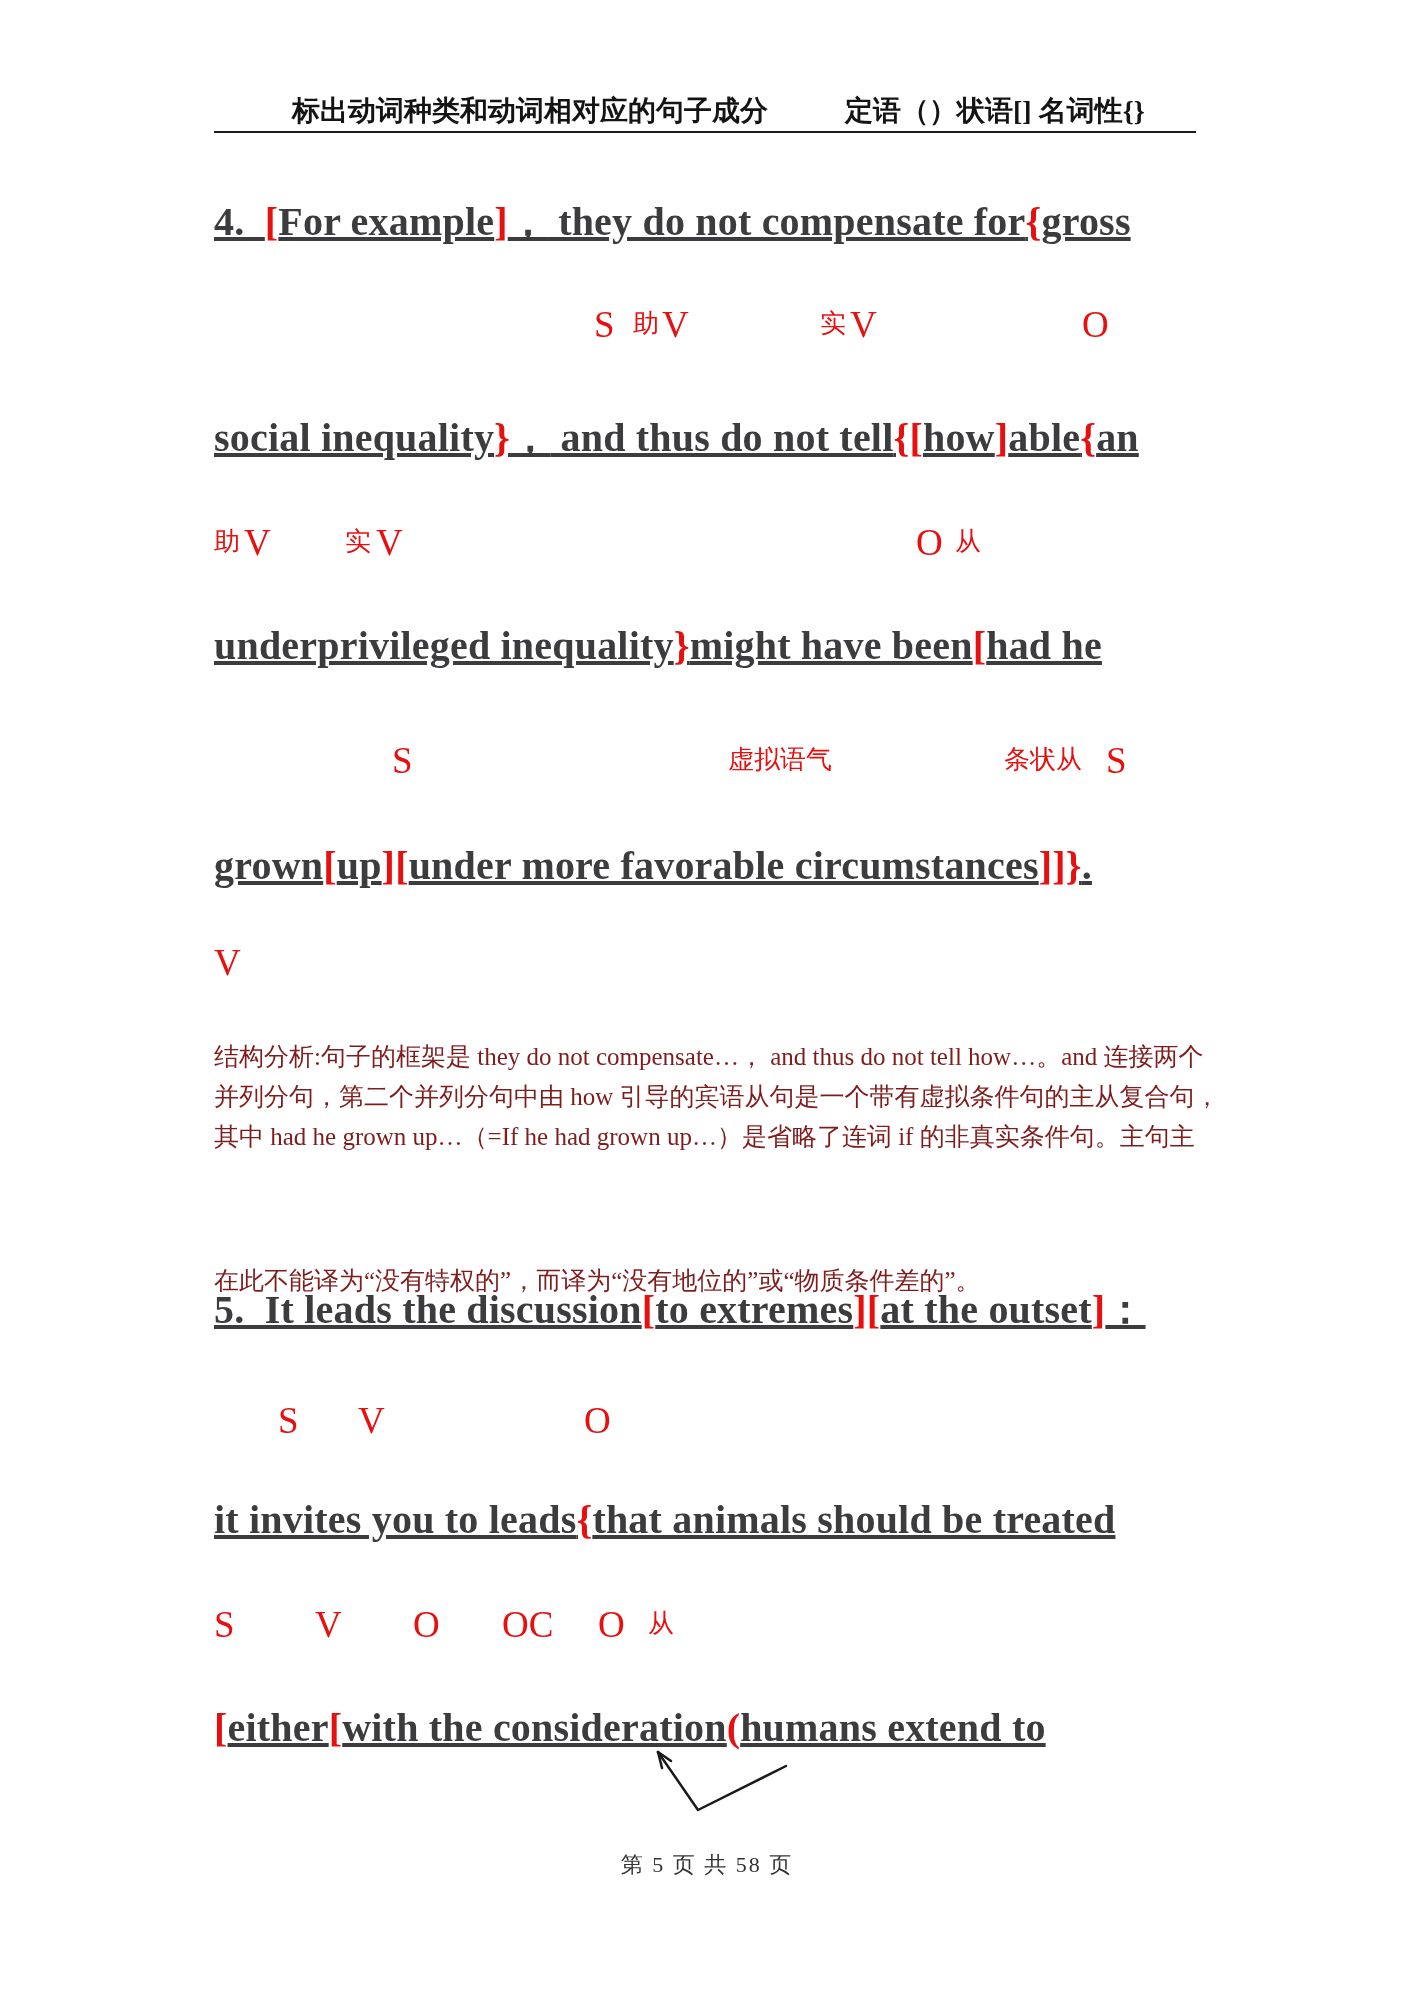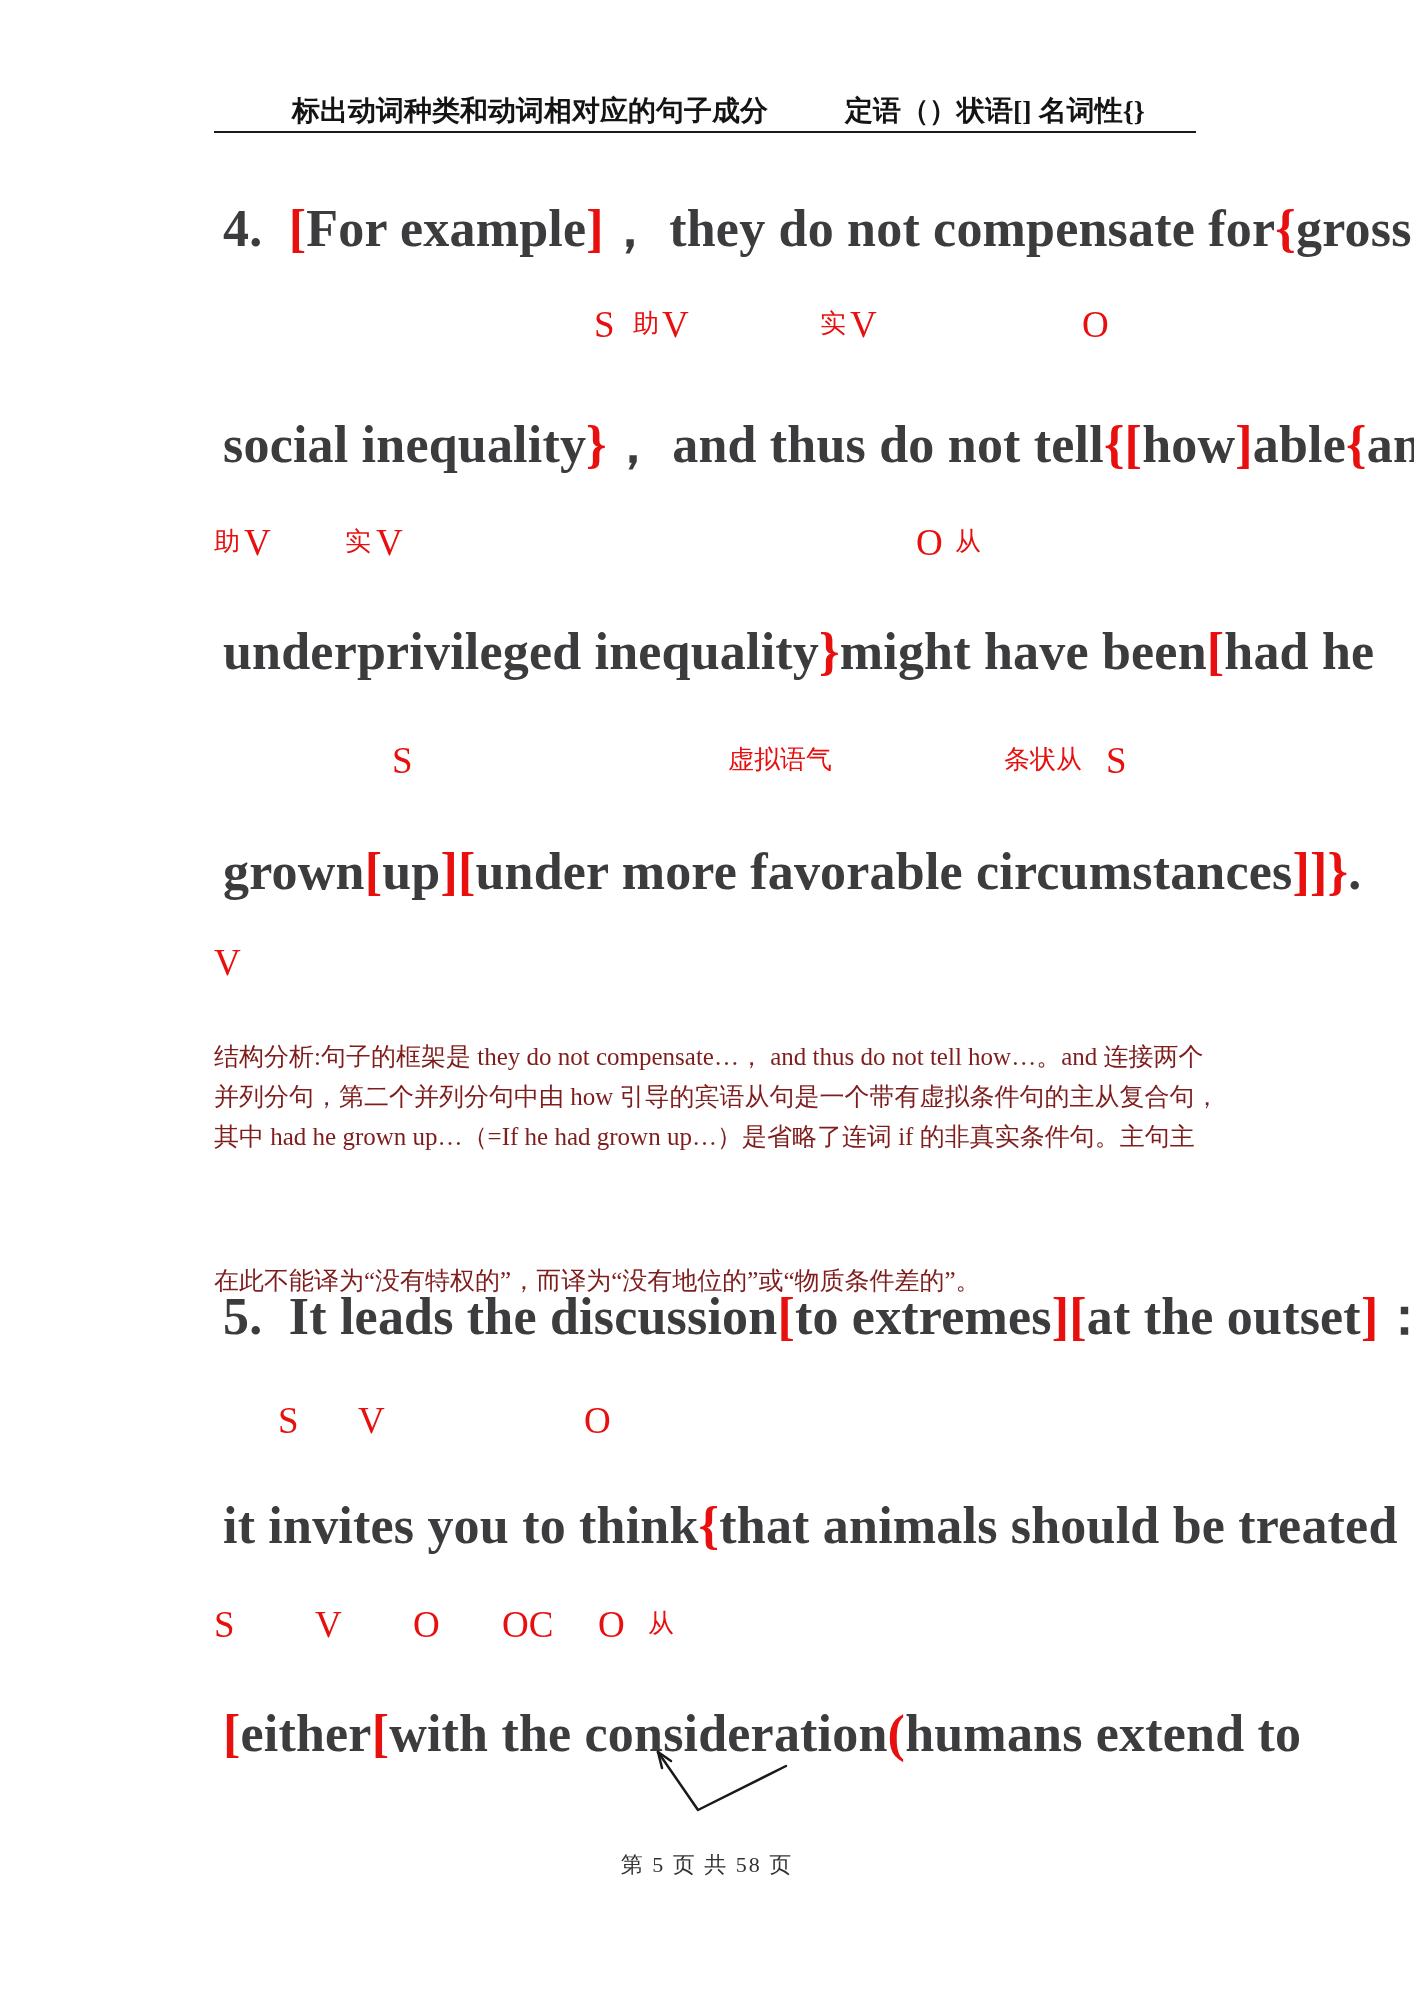--- a/index.html
+++ b/index.html
@@ -1,21 +1,21 @@
 <!DOCTYPE html>
 <html style="--red: #e8100f;"><head>
 <meta charset="utf-8">
 <style>
   html,body{margin:0;padding:0;background:#ffffff;}
   #page{position:relative;width:1414px;height:1999px;background:#ffffff;overflow:hidden;
         font-family:"Liberation Serif","DejaVu Serif",serif;}
   .hdr{position:absolute;top:92px;font-size:28px;font-weight:700;color:#141414;white-space:pre;}
   .rule{position:absolute;top:131px;left:214px;width:982px;height:2px;background:#1a1a1a;}
-  .segline{position:absolute;left:223px;font-size:52px;font-weight:700;color:#3c3c3e;
-           white-space:pre;letter-spacing:0.2px;}
+  .segline{position:absolute;left:214px;font-size:40px;font-weight:700;color:#3c3c3e;
+           white-space:pre;letter-spacing:0.2px;text-decoration:underline;}
   .segline .red{color:var(--red);}
   .annrow{position:absolute;left:0;width:1414px;height:50px;}
   .ann{position:absolute;bottom:0;color:var(--red);white-space:pre;}
   .ann-letter{font-size:37px;font-weight:400;bottom:0;}
   .ann-cjk{font-size:26px;bottom:5px;}
   .para-line{position:absolute;left:214px;font-size:25px;color:#7f1d1d;white-space:pre;}
   .footer{position:absolute;top:1850px;left:0;width:1414px;text-align:center;
           font-size:22px;color:#333;letter-spacing:2px;}
   .arrow-svg{position:absolute;left:610px;top:1736px;}
 </style>
@@ -71,21 +71,21 @@
   <div class="para-line" style="top:1264px">在此不能译为“没有特权的”，而译为“没有地位的”或“物质条件差的”。</div>
 
   <div class="segline" style="top:1282px"><span>5.  It leads the discussion</span><span class="red">[</span><span>to extremes</span><span class="red">]</span><span class="red">[</span><span>at the outset</span><span class="red">]</span><span>：</span></div>
 
   <div class="annrow" style="top:1392px">
     <span class="ann ann-letter" style="left:278px">S</span>
     <span class="ann ann-letter" style="left:358px">V</span>
     <span class="ann ann-letter" style="left:584px">O</span>
   </div>
 
-  <div class="segline" style="top:1496px"><span>it invites you to think</span><span class="red">{</span><span>that animals should be treated</span></div>
+  <div class="segline" style="top:1496px"><span>it invites you to leads</span><span class="red">{</span><span>that animals should be treated</span></div>
 
   <div class="annrow" style="top:1596px">
     <span class="ann ann-letter" style="left:214px">S</span>
     <span class="ann ann-letter" style="left:315px">V</span>
     <span class="ann ann-letter" style="left:413px">O</span>
     <span class="ann ann-letter" style="left:502px">OC</span>
     <span class="ann ann-letter" style="left:598px">O</span>
     <span class="ann ann-cjk" style="left:648px">从</span>
   </div>
 

